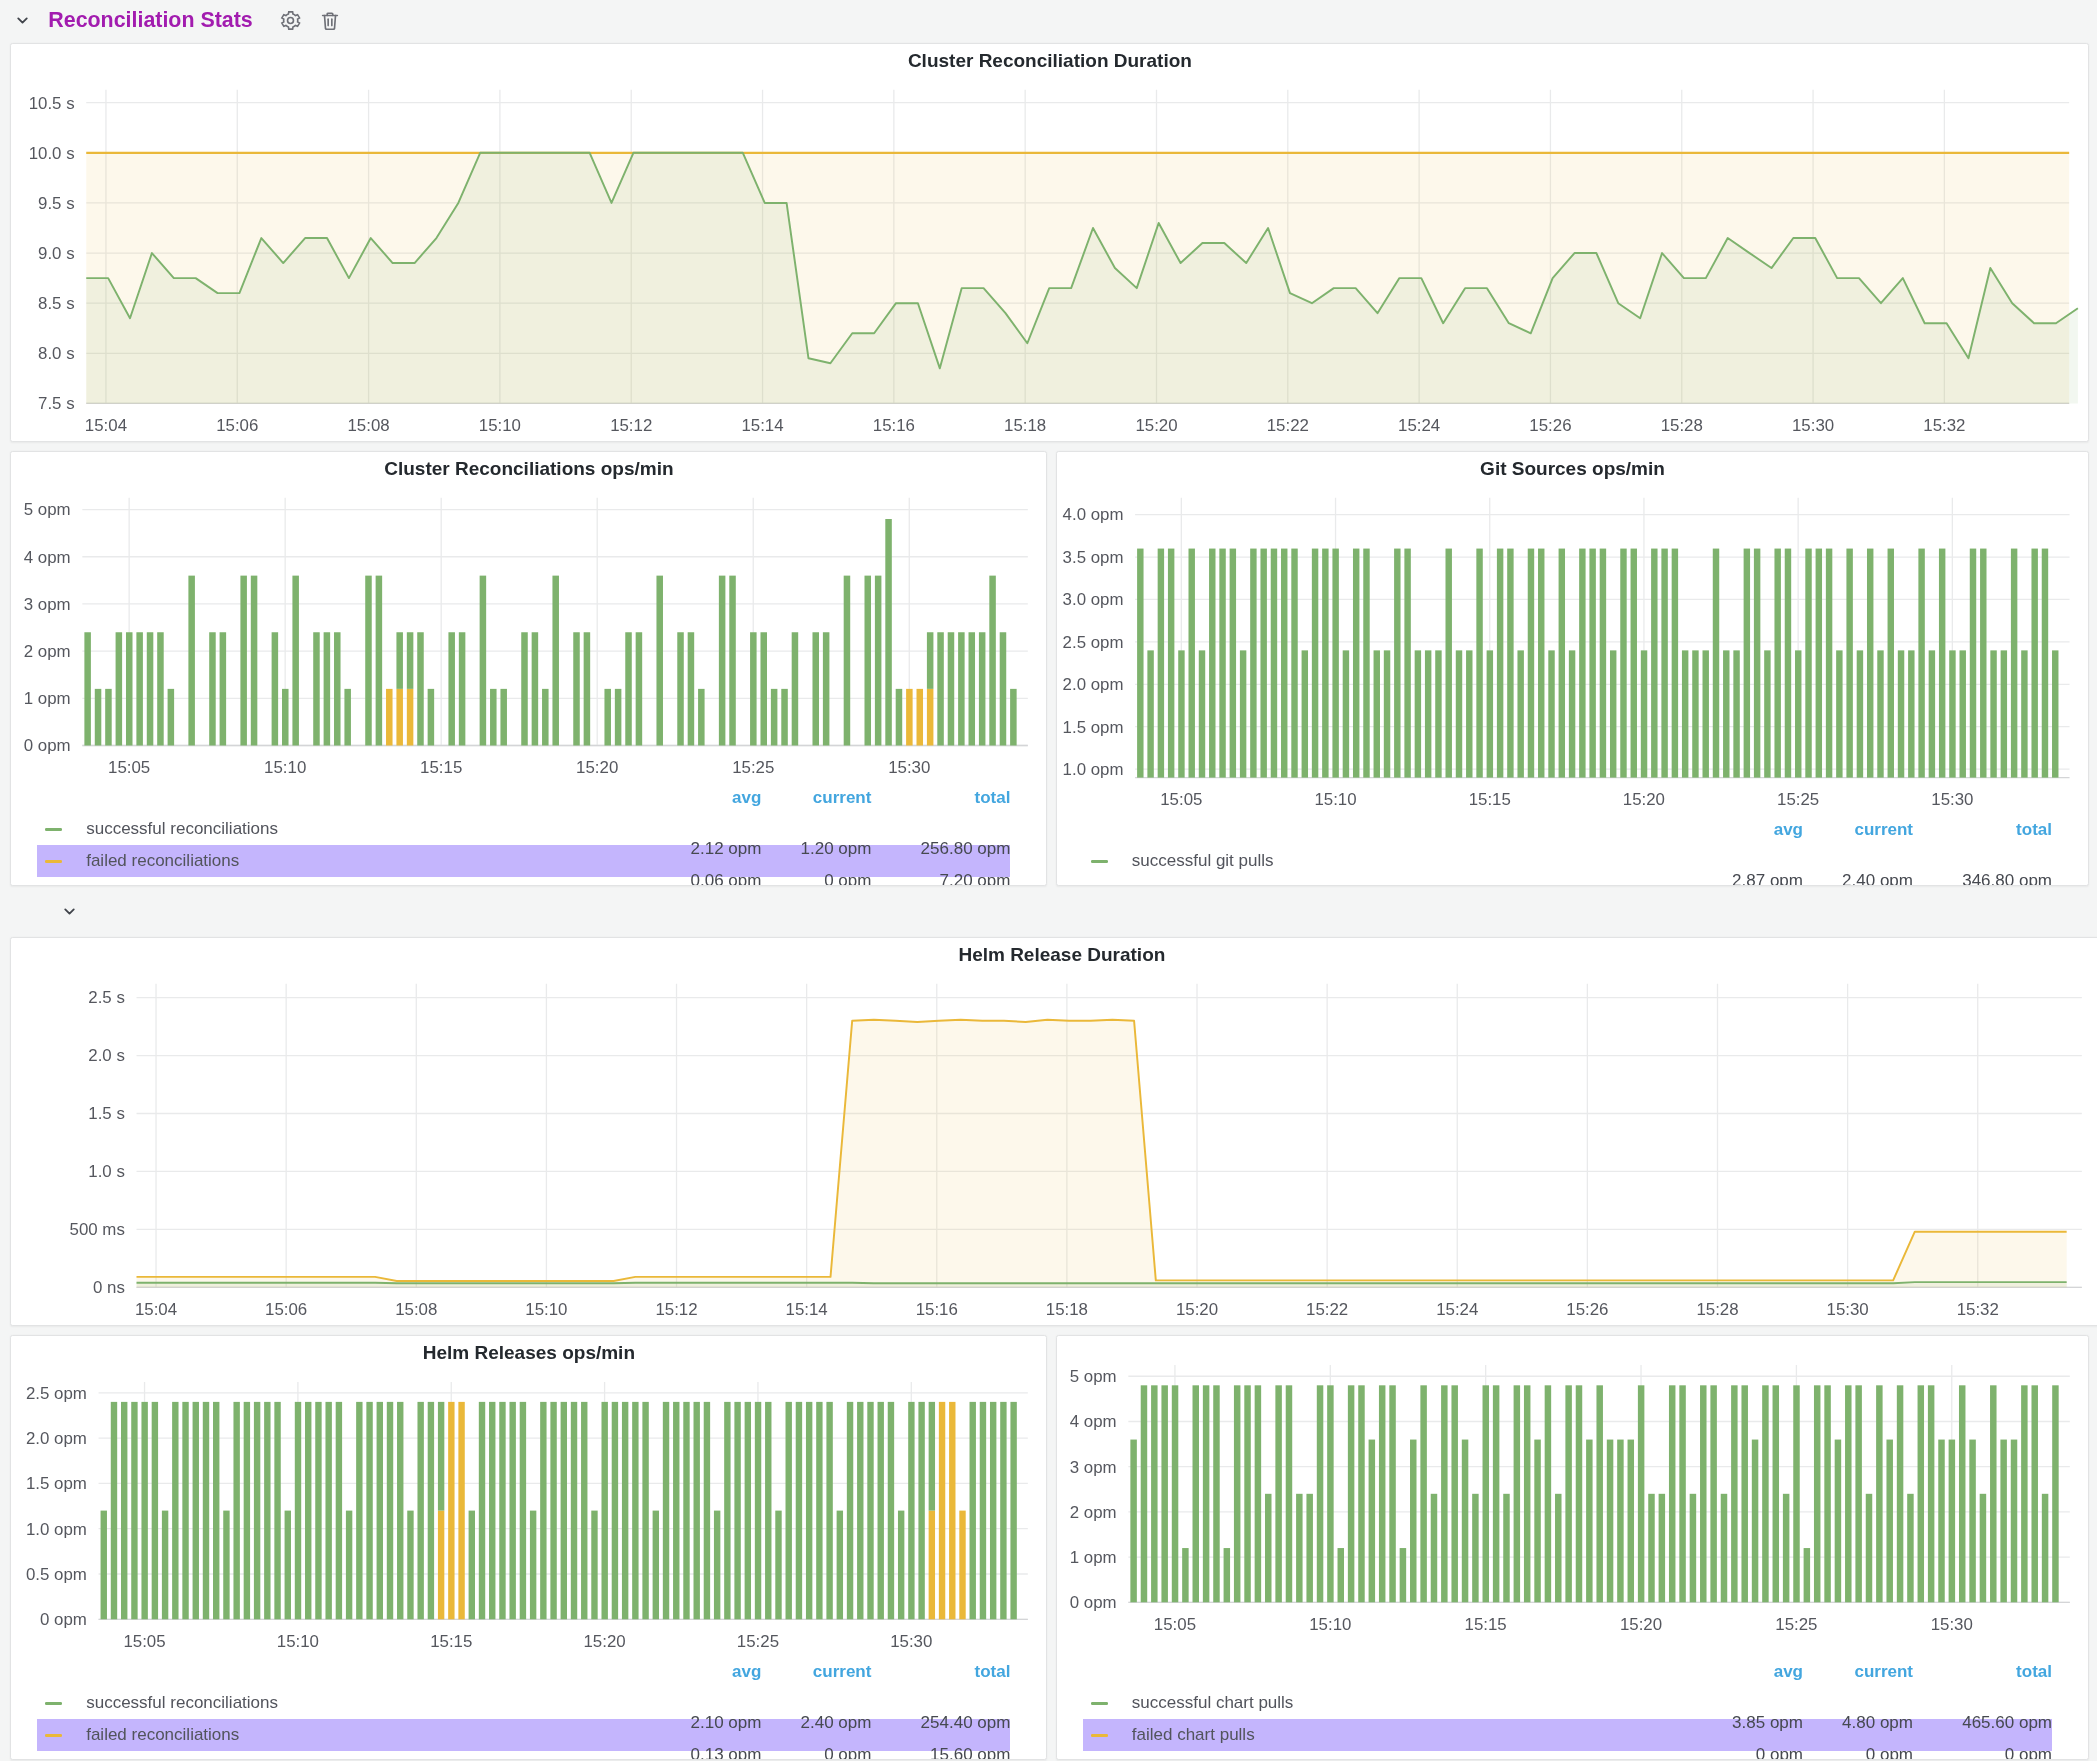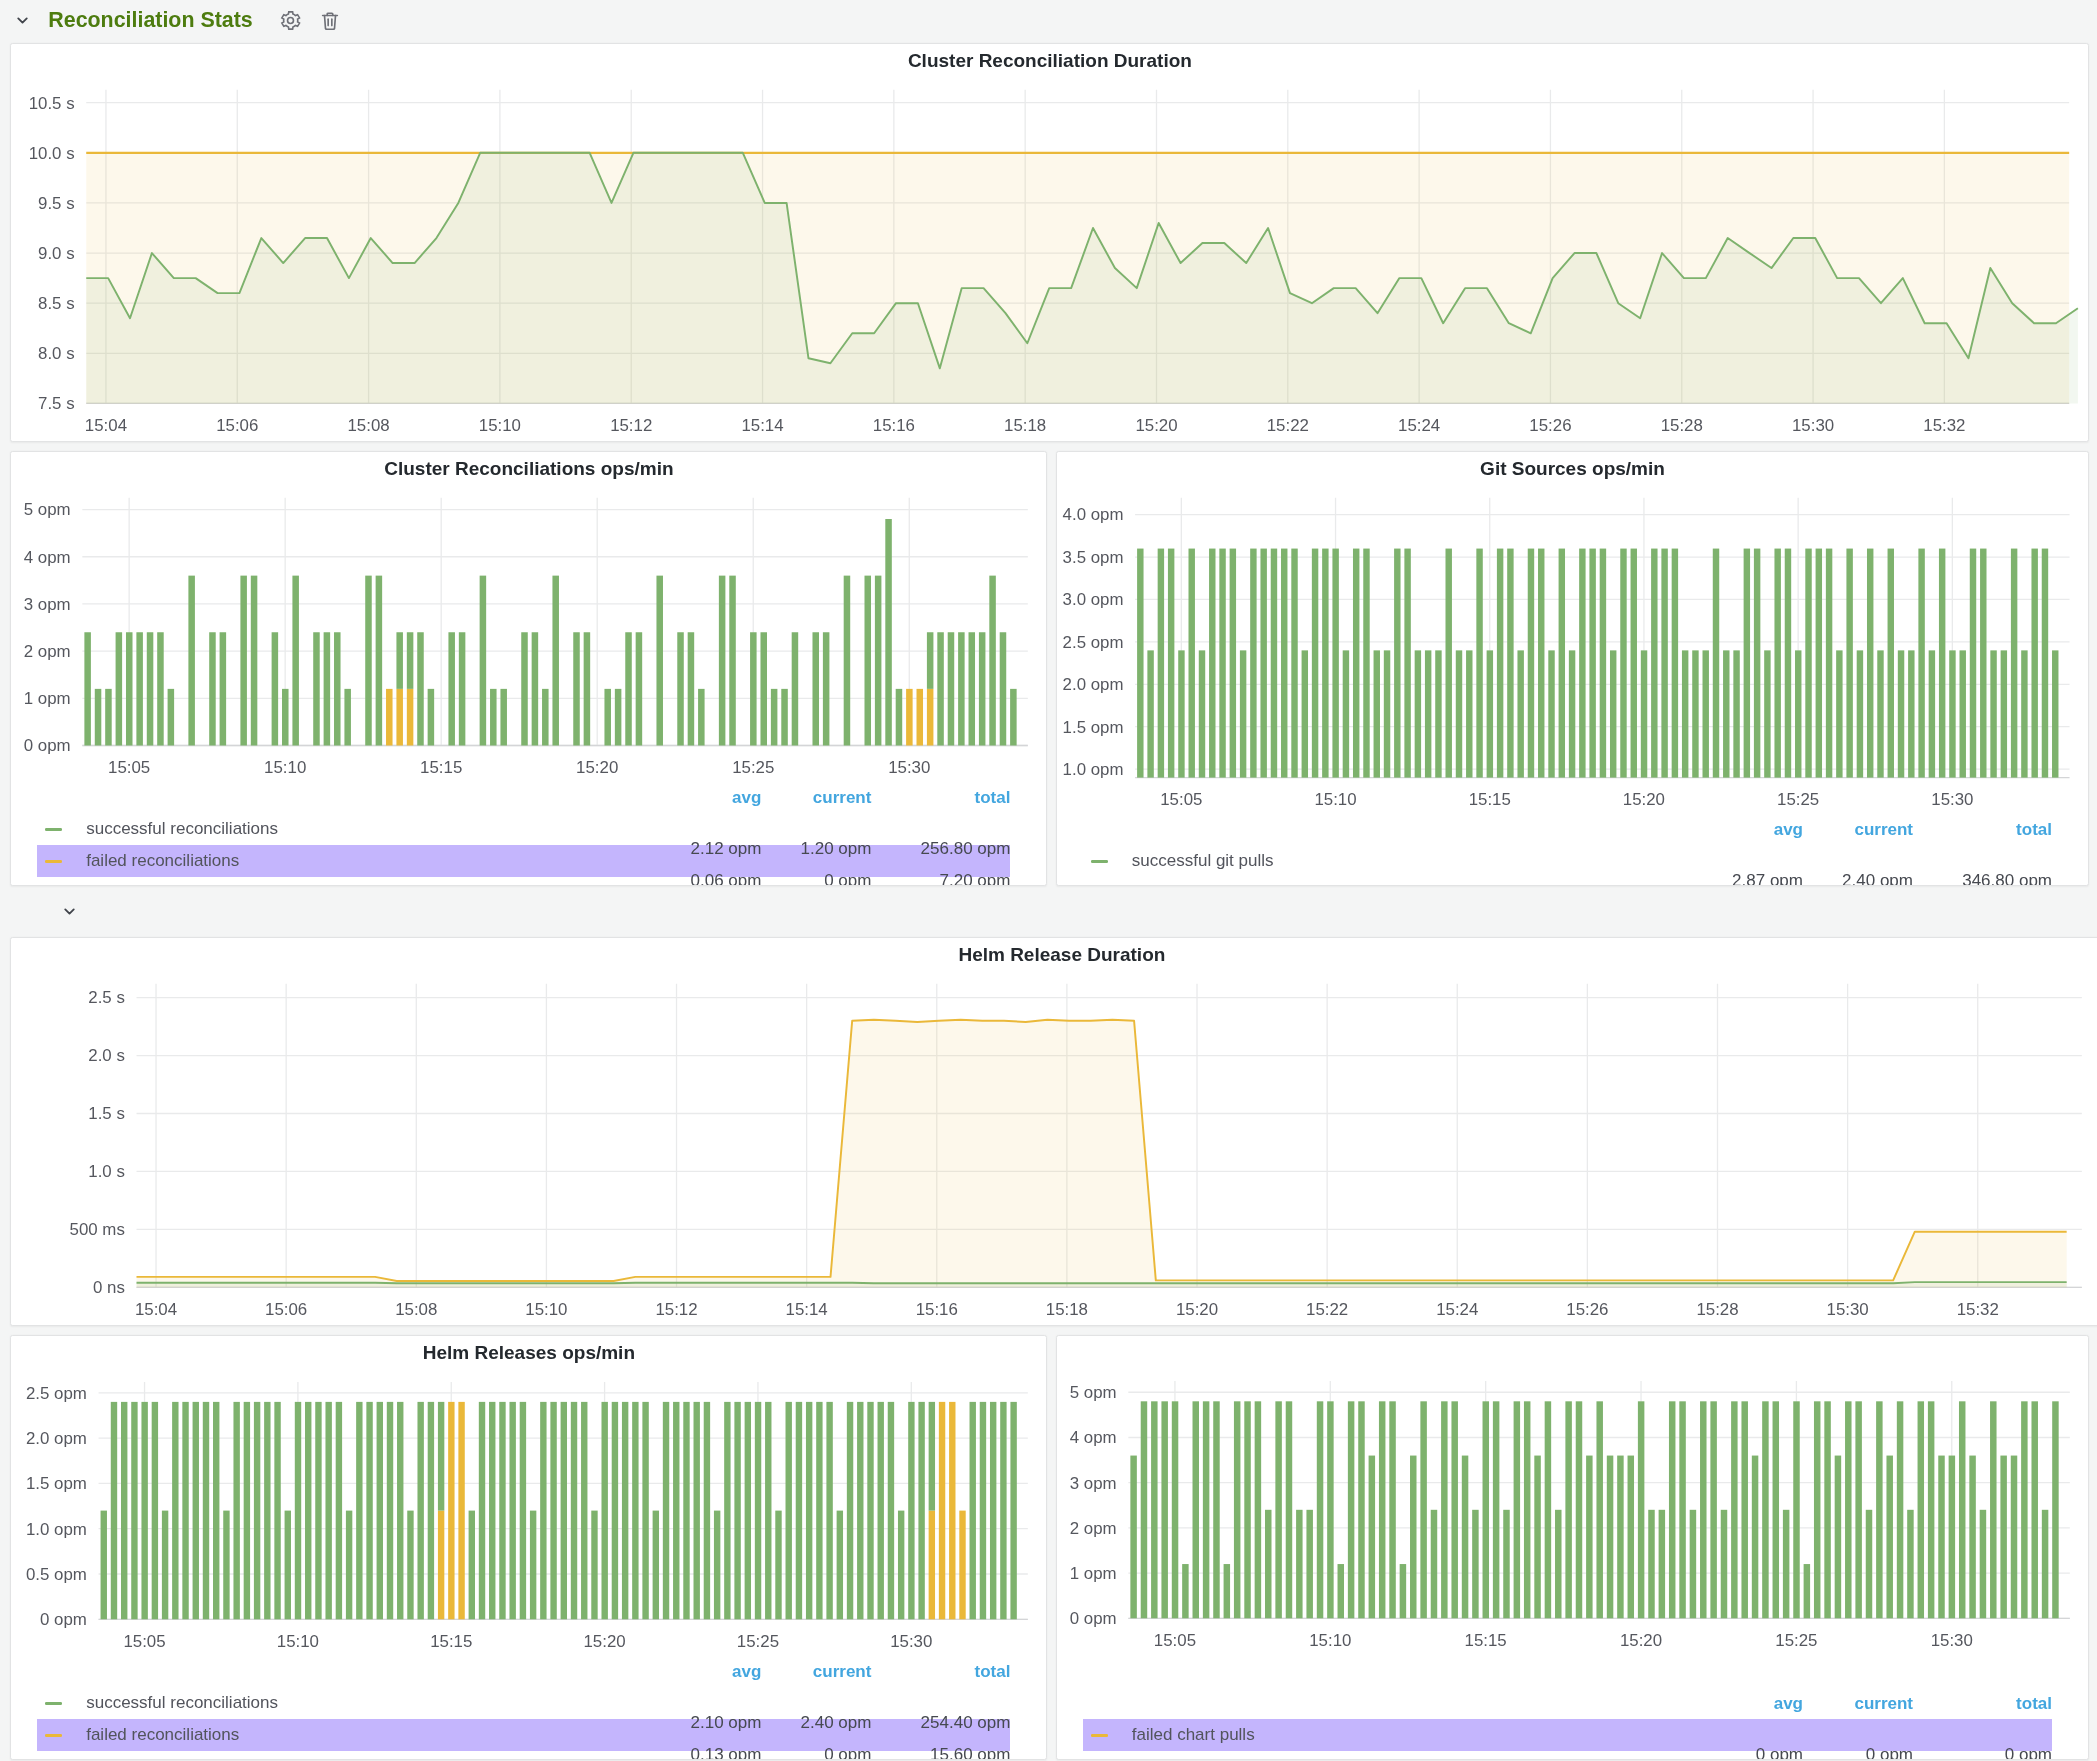--- a/index.html
+++ b/index.html
@@ -5,21 +5,21 @@
   html,body{margin:0;padding:0;}
   body{
     width:2097px;height:1761px;position:relative;
     background:#f4f5f5;
     font-family:"Liberation Sans","DejaVu Sans",sans-serif;
     color:#52545c;
     -webkit-font-smoothing:antialiased;
   }
   .section-header{
     position:absolute;display:flex;align-items:center;gap:17px;
-    font-size:21.4px;font-weight:bold;color:#4d7c0f;cursor:pointer;
+    font-size:21.4px;font-weight:bold;color:#a21caf;cursor:pointer;
   }
   .section-header .chev{display:flex;align-items:center;color:#41444b;}
   .section-header .hicon{display:flex;align-items:center;color:#6e7077;}
   .panel{
     position:absolute;background:#ffffff;border:0.6px solid #e2e3e4;
     border-radius:2.6px;box-shadow:0 0.6px 1.9px rgba(0,0,0,0.05);
     display:flex;flex-direction:column;overflow:hidden;
   }
   .ptitle{
     flex:0 0 34px;display:flex;align-items:center;justify-content:center;
@@ -721,20 +721,28 @@
       <text x="1140.2970297029703" y="426" text-anchor="middle" fill="#55575e" font-size="26" font-family="Liberation Sans, DejaVu Sans, sans-serif">15:25</text>
       <text x="1379.90099009901" y="426" text-anchor="middle" fill="#55575e" font-size="26" font-family="Liberation Sans, DejaVu Sans, sans-serif">15:30</text>
     </svg>
   <div class="legend">
       <div class="lrow lhead">
         <div class="lspacer"></div>
         <div class="lcol c-avg">avg</div>
         <div class="lcol c-current">current</div>
         <div class="lcol c-total">total</div>
       </div>
+      <div class="lrow">
+        <span class="lswatch" style="background: rgb(126, 178, 109);"></span>
+        <span class="llabel">successful chart pulls</span>
+        <div class="lspacer"></div>
+        <div class="lcol lval c-avg">3.85 opm</div>
+        <div class="lcol lval c-current">4.80 opm</div>
+        <div class="lcol lval c-total">465.60 opm</div>
+      </div>
       <div class="lrow striped">
         <span class="lswatch" style="background: rgb(234, 184, 57);"></span>
         <span class="llabel">failed chart pulls</span>
         <div class="lspacer"></div>
         <div class="lcol lval c-avg">0 opm</div>
         <div class="lcol lval c-current">0 opm</div>
         <div class="lcol lval c-total">0 opm</div>
       </div>
     </div>
 </section>

